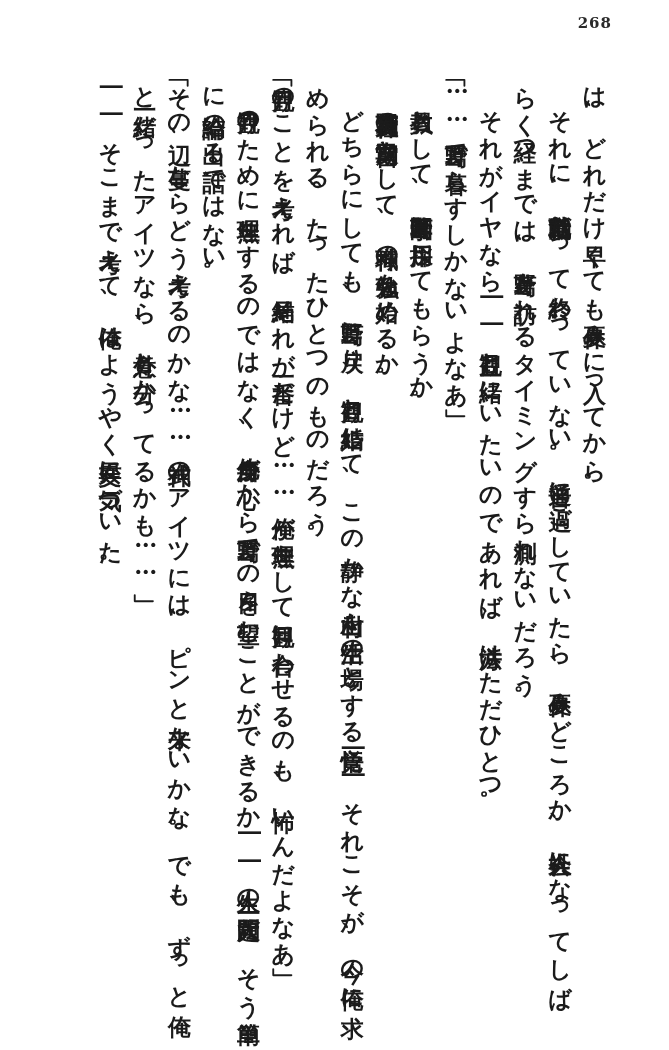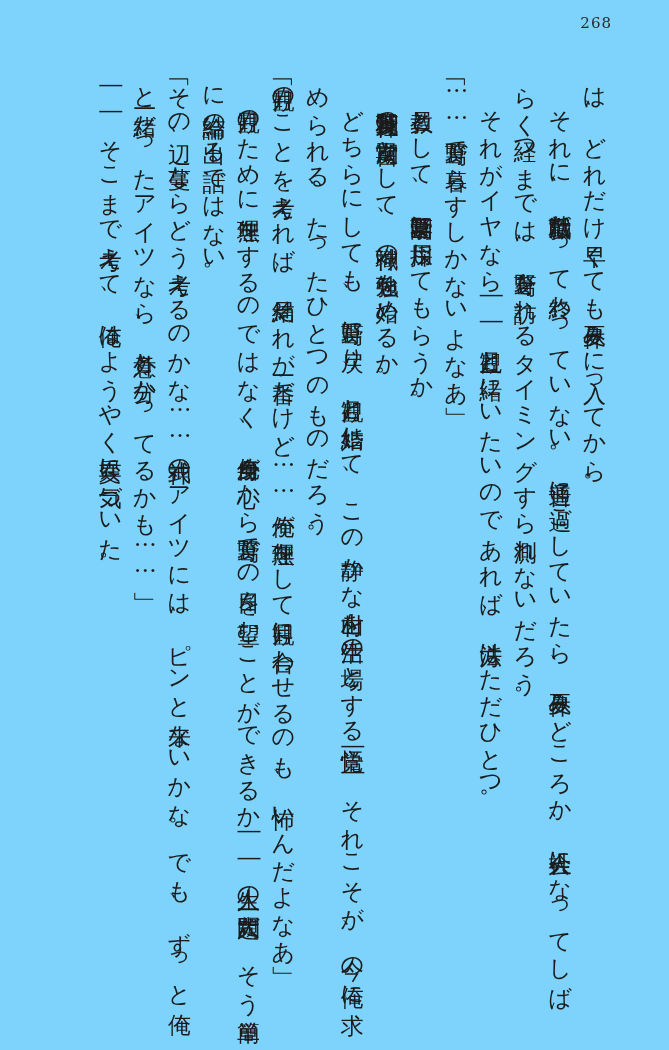--- a/index.html
+++ b/index.html
@@ -4,23 +4,24 @@
 <style>
   html, body {
     margin: 0;
     padding: 0;
     background: #e8e8e6;
   }
   .page {
     position: relative;
     width: 669px;
     height: 1050px;
-    background: #7dd3fc;
+    background: #ffffff;
     overflow: hidden;
     font-family: "DejaVu Serif", "Liberation Serif", serif;
+    font-weight: bold;
   }
   .page-number {
     position: absolute;
     top: 14px;
     right: 57px;
     font-size: 15px;
     letter-spacing: 1px;
     color: #2a2a2a;
     font-family: "DejaVu Serif", "Liberation Serif", serif;
   }

